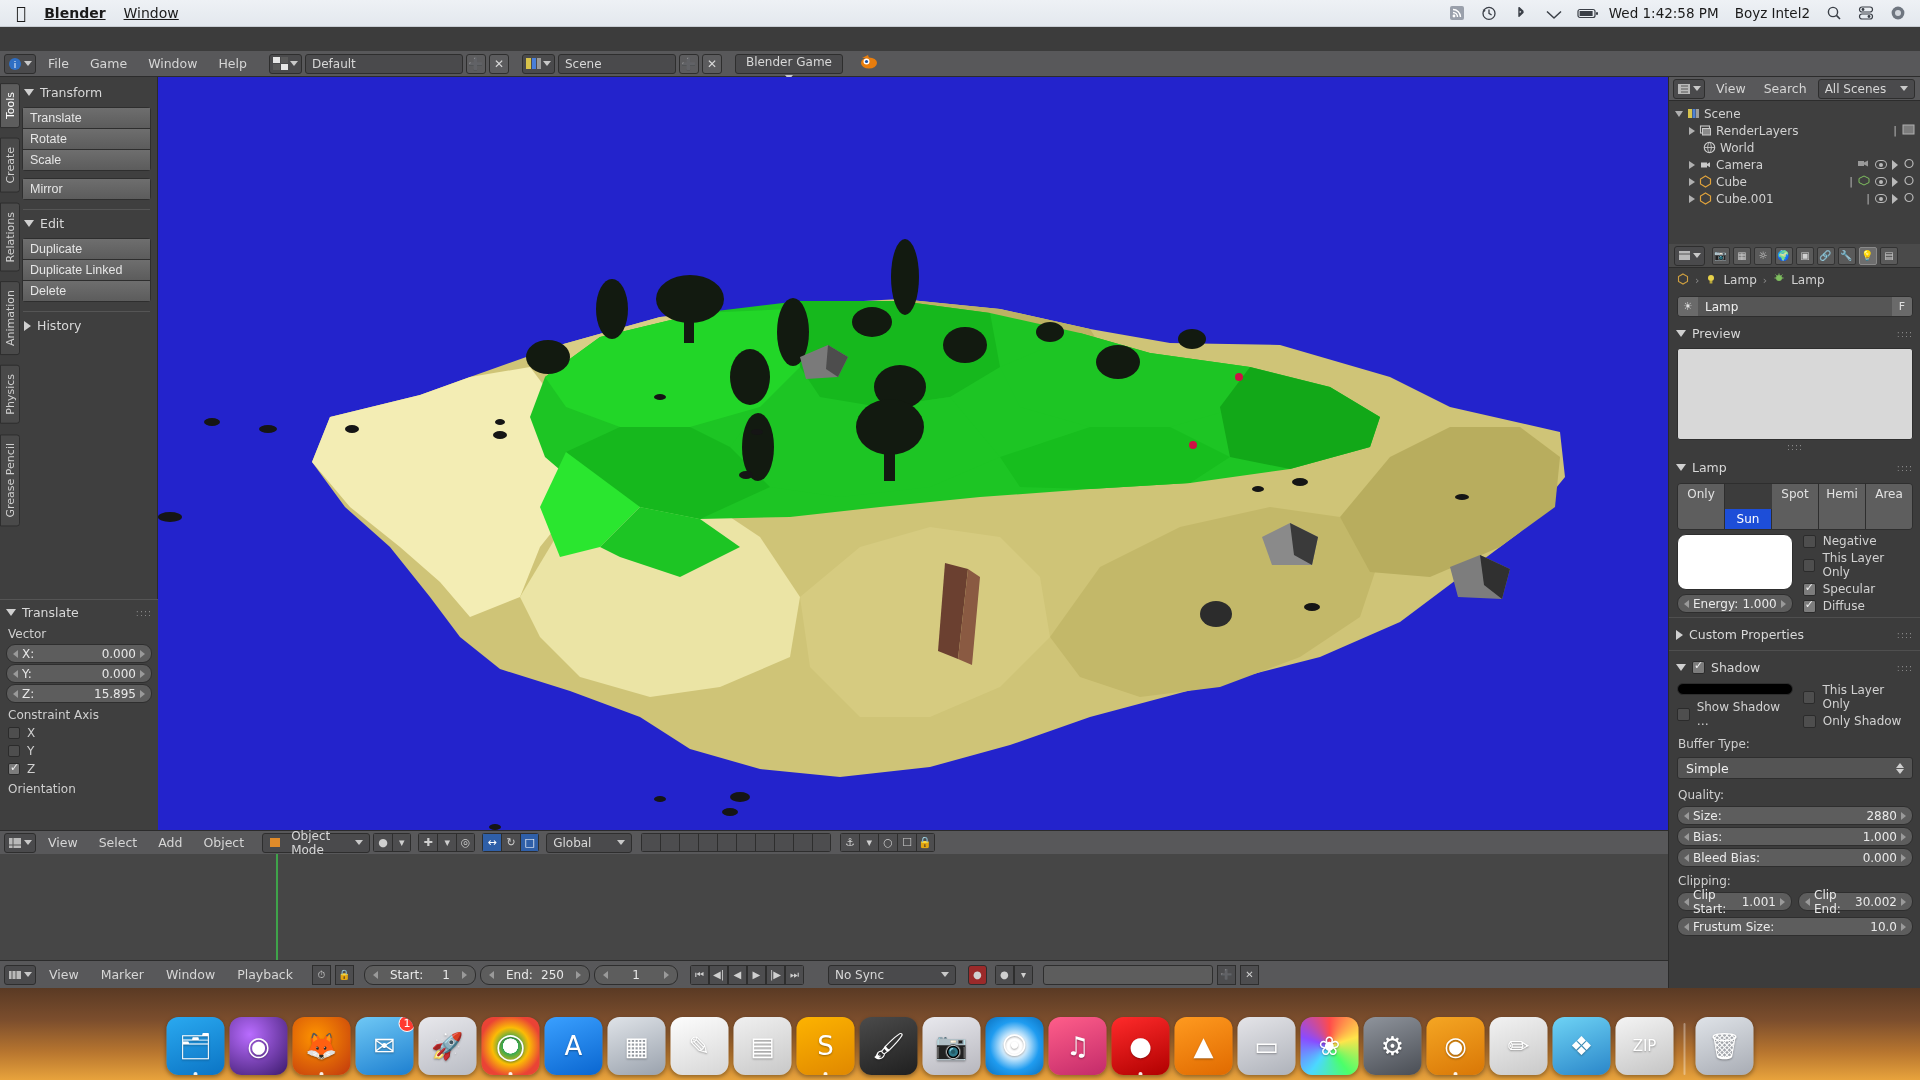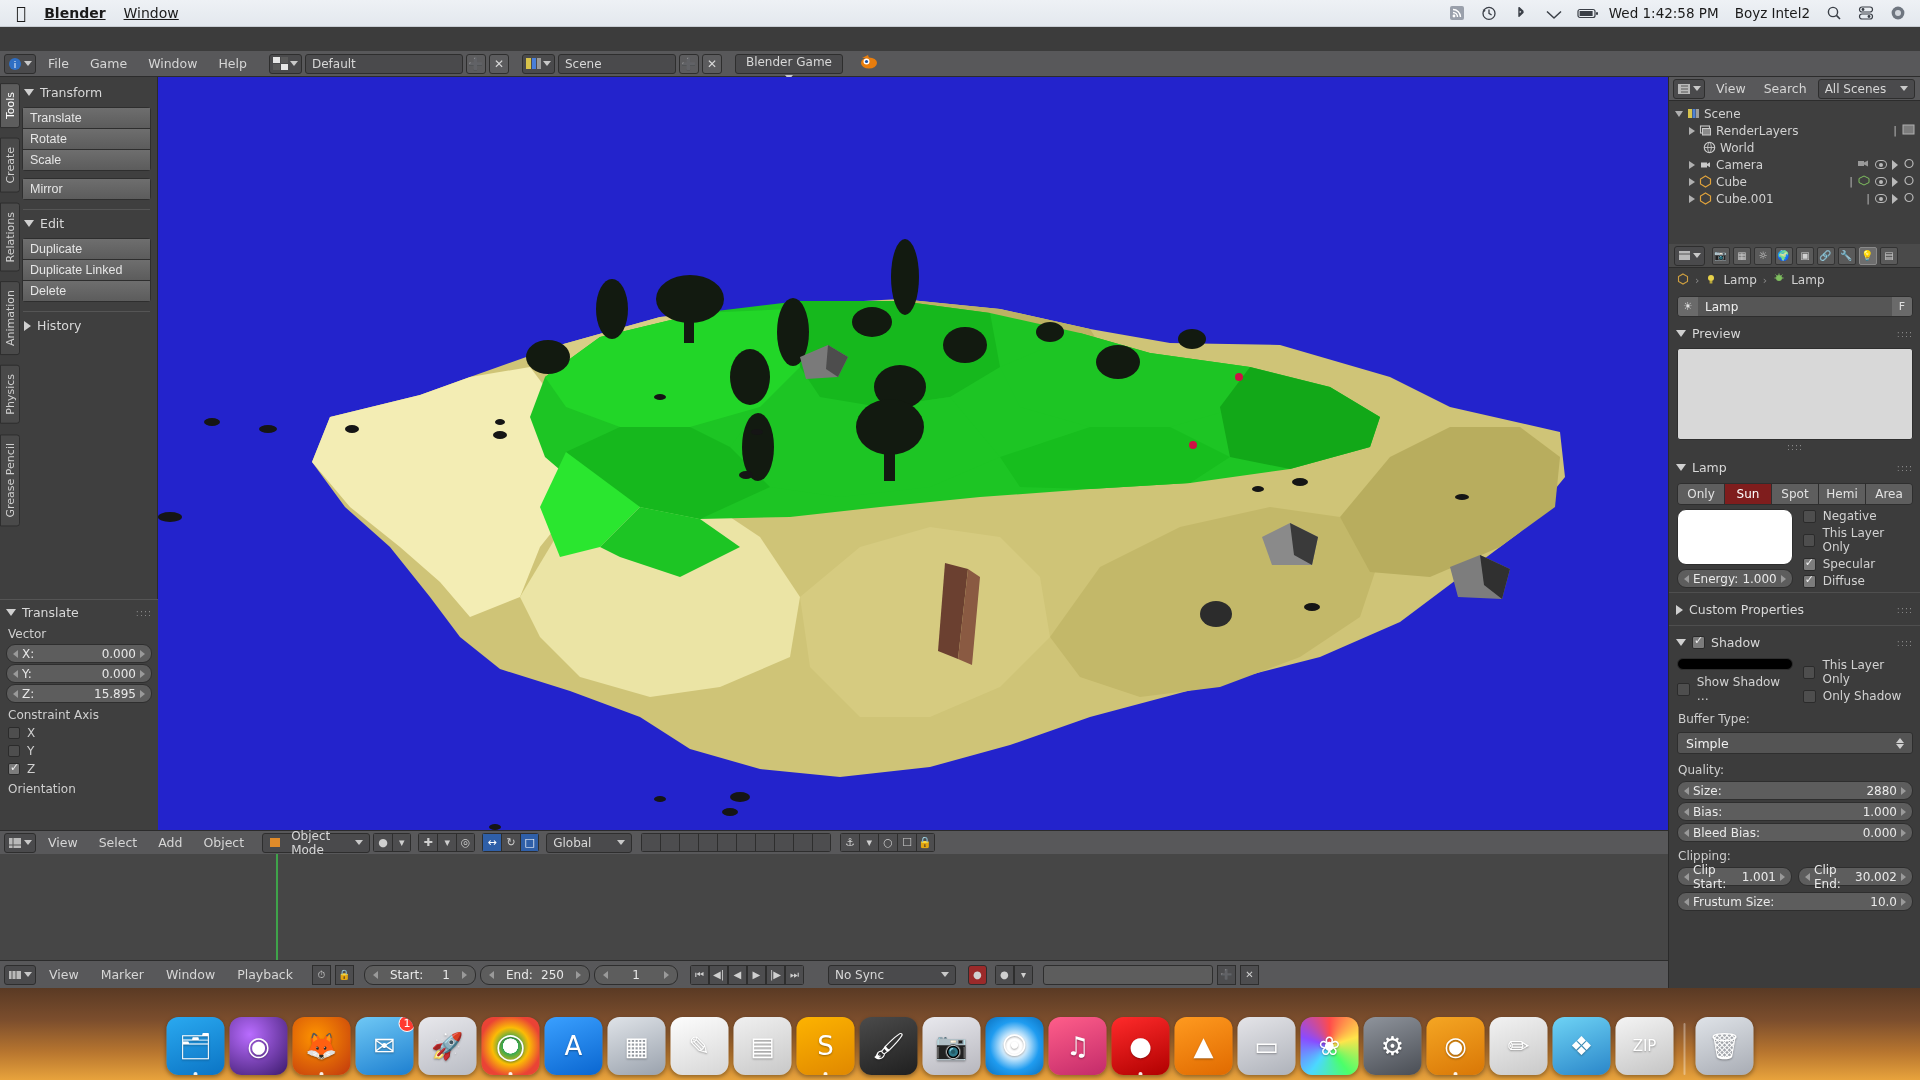--- a/index.html
+++ b/index.html
@@ -151,21 +151,21 @@
   .idfield .f { width:20px; background:#6a6a6a; text-align:center; color:#e0e0e0; font-size:11px; line-height:21px; }
   .pan-hdr { display:flex; align-items:center; gap:6px; color:#d8d8d8; font-size:12.5px;
              padding:5px 8px 4px 7px; background:#3c3c3c; }
   .pan-hdr .grip { margin-left:auto; }
   .sepline { height:1px; background:#4f4f4f; margin:4px 0; }
   .preview-box { margin:3px 8px 6px 8px; height:92px; background:#d8d8d8; border:1px solid #2e2e2e; border-radius:3px; }
   .preview-grip { text-align:center; color:#8c8c8c; font-size:9px; letter-spacing:1px; margin-top:-4px; margin-bottom:3px; }
   .segrow { display:flex; margin:4px 8px; border-radius:4px; overflow:hidden; border:1px solid #2e2e2e; }
   .seg { flex:1; text-align:center; font-size:12px; padding:3px 0; background:#5e5e5e; color:#e2e2e2; border-right:1px solid #2e2e2e; }
   .seg:last-child { border-right:none; }
-  .seg.active { background:#7f1d1d; color:#fff; }
+  .seg.active { background:#1d4ed8; color:#fff;margin-top:25px; }
   .twocol { display:flex; gap:10px; margin:4px 8px; }
   .colorswatch { flex:1; height:19px; background:#ffffff; border:1px solid #2e2e2e; border-radius:9px; }
   .colorswatch.dark { background:#000; }
   .pcol { display:flex; flex-direction:column; gap:3px; }
   .pr-chk { display:flex; align-items:center; gap:7px; color:#d2d2d2; font-size:12px; }
   .pr-chk .chkbox { width:13px; height:13px; }
   .seltext { margin:4px 8px; height:22px; background:#545454; border:1px solid #2e2e2e; border-radius:3px;
              display:flex; align-items:center; padding:0 8px; color:#f0f0f0; font-size:12.5px; }
   .seltext .spin { margin-left:auto; display:flex; flex-direction:column; gap:1px; }
   .plabel { color:#cfcfcf; font-size:12px; padding:5px 8px 2px 9px; }

